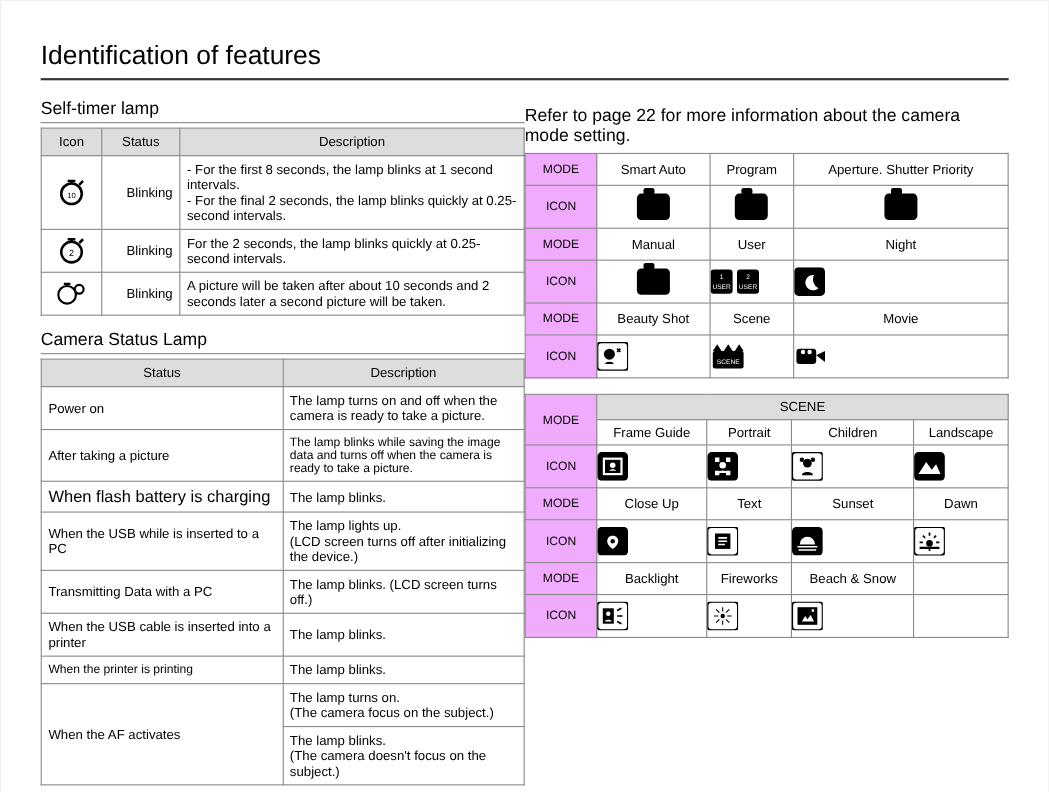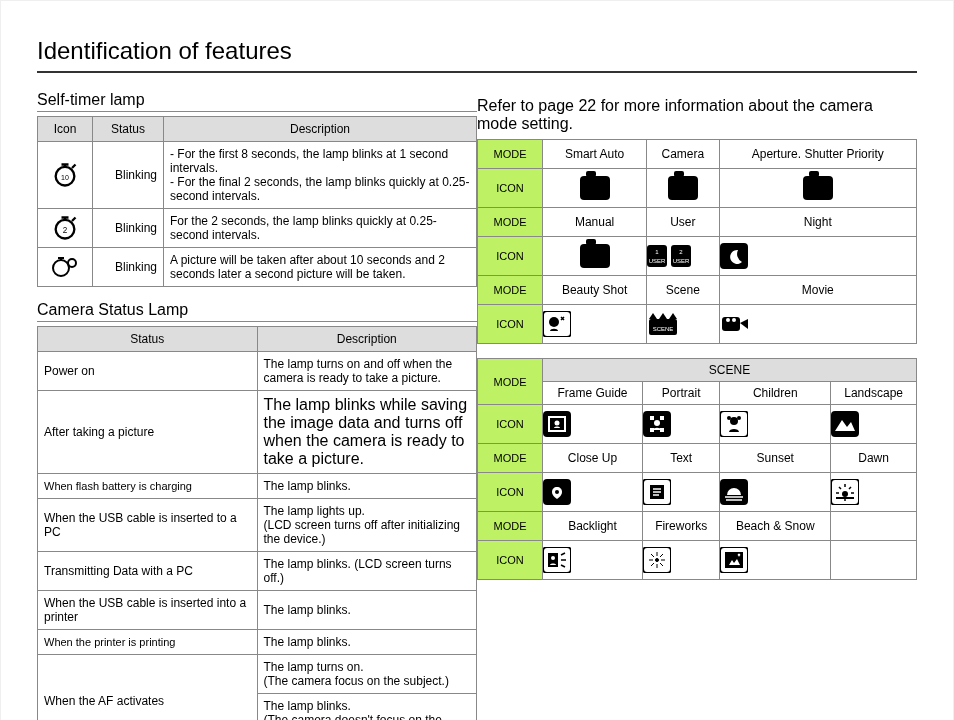--- a/index.html
+++ b/index.html
@@ -13,21 +13,21 @@
   table{border-collapse:collapse;width:100%;font-size:12px}
   th,td{border:1px solid #888;padding:5px 6px;text-align:left;vertical-align:middle}
   th{background:#ddd;font-weight:normal;text-align:center}
   .note{font-size:16px;margin:6px 0 6px 0}
   .tbl-timer td:first-child{text-align:center;width:42px}
   .tbl-timer td:nth-child(2){text-align:right;width:58px}
   .tbl-status td:first-child{width:170px}
   
   .mode-grid{border-collapse:collapse;width:100%;font-size:12px}
   .mode-grid td,.mode-grid th{border:1px solid #888;text-align:center;vertical-align:middle;padding:0}
-  .mode-grid .lbl{background:#bef264;width:56px;font-size:11px;padding:8px 4px}
+  .mode-grid .lbl{background:#f0abfc;width:56px;font-size:11px;padding:8px 4px}
   .mode-grid .txt{padding:4px 4px}
   .mode-grid .icn{height:38px}
   .iconbox{display:inline-block;width:30px;height:24px;background:#000;border-radius:4px;position:relative;vertical-align:middle}
   .iconbox::before{content:"";position:absolute;top:-5px;left:6px;width:10px;height:6px;background:#000;border-radius:2px}
   .iconsvg{display:inline-block;width:28px;height:28px;vertical-align:middle}
   svg{display:block}
 </style>
 </head>
 <body>
 <div class="page">
@@ -91,28 +91,28 @@
             <tr>
         <th>Status</th>
         <th>Description</th>
       </tr>
       <tr>
               <td>Power on</td>
               <td>The lamp turns on and off when the camera is ready to take a picture.</td>
             </tr>
       <tr>
               <td>After taking a picture</td>
-              <td style="font-size:16px">The lamp blinks while saving the image data and turns off when the camera is ready to take a picture.</td>
-            </tr>
-      <tr>
-              <td style="font-size:11px">When flash battery is charging</td>
+              <td style="font-size:11px">The lamp blinks while saving the image data and turns off when the camera is ready to take a picture.</td>
+            </tr>
+      <tr>
+              <td style="font-size:15px">When flash battery is charging</td>
               <td>The lamp blinks.</td>
             </tr>
       <tr>
-              <td>When the USB cable is inserted to a PC</td>
+              <td>When the USB while is inserted to a PC</td>
               <td style="white-space:pre-line">The lamp lights up.
 (LCD screen turns off after initializing the device.)</td>
             </tr>
       <tr>
               <td style="font-size:12px">Transmitting Data with a PC</td>
               <td>The lamp blinks. (LCD screen turns off.)</td>
             </tr>
       <tr>
               <td>When the USB cable is inserted into a printer</td>
               <td>The lamp blinks.</td>
@@ -135,21 +135,21 @@
   </div>
 
   <div class="col">
     <div class="note">Refer to page 22 for more information about the camera mode setting.</div>
 
     <table class="mode-grid">
       <tbody>
             <tr>
         <td class="lbl">MODE</td>
         <td class="txt">Smart Auto</td>
-        <td class="txt">Camera</td>
+        <td class="txt">Program</td>
         <td class="txt">Aperture. Shutter Priority</td>
       </tr>
       <tr>
         <td class="lbl">ICON</td>
         <td class="icn"><span class="iconbox"></span></td>
         <td class="icn"><span class="iconbox"></span></td>
         <td class="icn"><span class="iconbox"></span></td>
       </tr>
       <tr>
         <td class="lbl">MODE</td>

